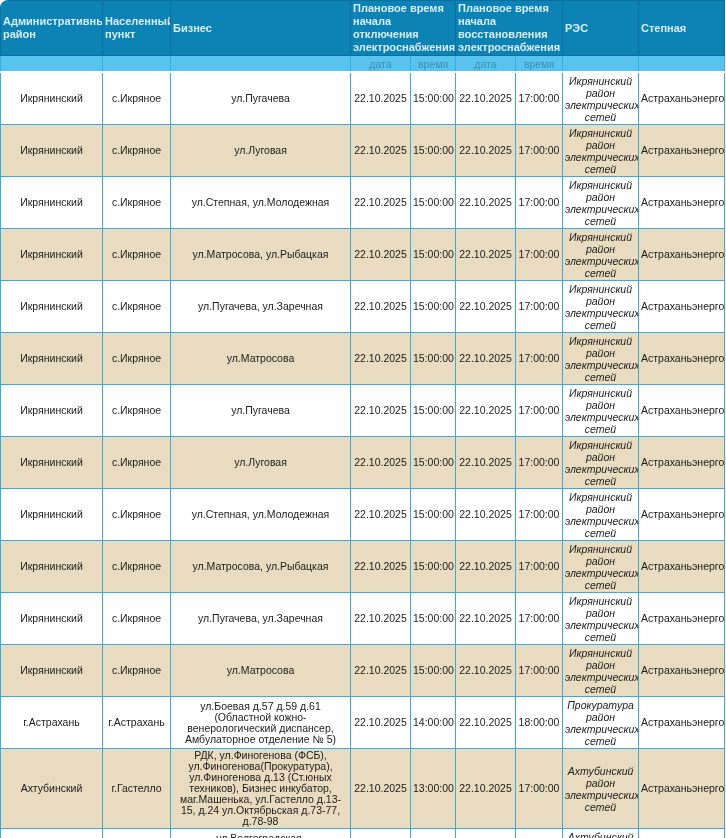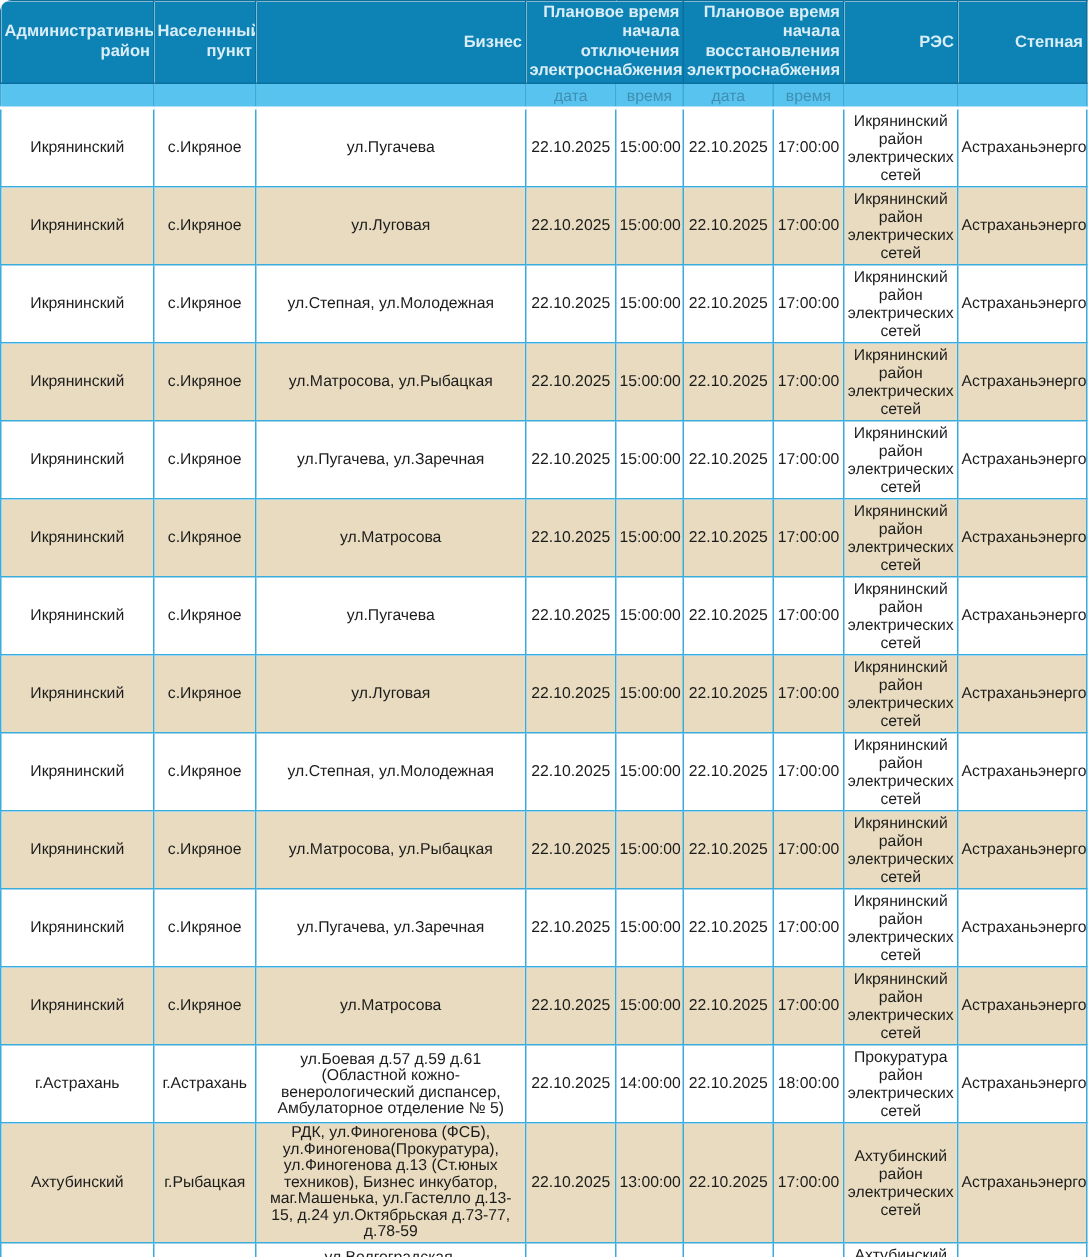--- a/index.html
+++ b/index.html
@@ -20,21 +20,21 @@
     border-top-left-radius:8px;position:relative;
   }
   table.outage-table{
     border-collapse:collapse;table-layout:fixed;width:724px;margin:0;
   }
   thead tr.main-header th{
     background:var(--header-bg);
     color:var(--header-text);
     border:1px solid var(--header-border);
     font-size:11px;line-height:13px;font-weight:bold;
-    height:44px;padding:1px 2px;text-align:right;vertical-align:middle;
+    height:44px;padding:1px 2px;text-align:left;vertical-align:middle;
     overflow:hidden;
   }
   thead tr.sub-header th{
     background:var(--subheader-bg);
     color:var(--subheader-text);
     border:1px solid var(--grid-border);
     border-bottom:2px solid #ffffff;
     font-size:10.5px;font-weight:normal;
     height:15px;padding:0 6px;text-align:center;vertical-align:middle;
   }
@@ -42,21 +42,21 @@
     background:var(--row-bg);
     border:1px solid var(--grid-border);
     color:var(--cell-text);
     font-size:10.5px;line-height:11.5px;
     text-align:center;vertical-align:middle;
     padding:1px 2px;height:49px;overflow:hidden;
   }
   tbody tr.alt td{background:var(--row-alt-bg);}
   tbody td.nowrap{white-space:nowrap;text-align:center;}
   tbody td.cell-street{line-height:11px;}
-  tbody td.cell-res{line-height:12px;}
+  tbody td.cell-res{line-height:12px;font-style:italic;}
 </style>
 </head>
 <body>
 
 <div class="screen">
   <table class="outage-table">
     <colgroup>
       <col style="width:102px">
         <col style="width:68px">
         <col style="width:180px">
@@ -228,22 +228,22 @@
     <td class="cell-street">ул.Боевая д.57 д.59 д.61 (Областной кожно-венерологический диспансер, Амбулаторное отделение № 5)</td>
     <td class="nowrap">22.10.2025</td>
     <td class="nowrap">14:00:00</td>
     <td class="nowrap">22.10.2025</td>
     <td class="nowrap">18:00:00</td>
     <td class="cell-res">Прокуратура район электрических сетей</td>
     <td class="cell-branch">Астраханьэнерго</td>
   </tr>
         <tr class="alt">
     <td class="cell-district">Ахтубинский</td>
-    <td class="cell-settlement">г.Рыбацкая</td>
-    <td class="cell-street">РДК, ул.Финогенова (ФСБ), ул.Финогенова(Прокуратура), ул.Финогенова д.13 (Ст.юных техников), Бизнес инкубатор, маг.Машенька, ул.Гастелло д.13-15, д.24 ул.Октябрьская д.73-77, д.78-59</td>
+    <td class="cell-settlement">г.Гастелло</td>
+    <td class="cell-street">РДК, ул.Финогенова (ФСБ), ул.Финогенова(Прокуратура), ул.Финогенова д.13 (Ст.юных техников), Бизнес инкубатор, маг.Машенька, ул.Гастелло д.13-15, д.24 ул.Октябрьская д.73-77, д.78-98</td>
     <td class="nowrap">22.10.2025</td>
     <td class="nowrap">13:00:00</td>
     <td class="nowrap">22.10.2025</td>
     <td class="nowrap">17:00:00</td>
     <td class="cell-res">Ахтубинский район электрических сетей</td>
     <td class="cell-branch">Астраханьэнерго</td>
   </tr>
         <tr>
     <td class="cell-district">Ахтубинский</td>
     <td class="cell-settlement">г.Ахтубинск</td>

